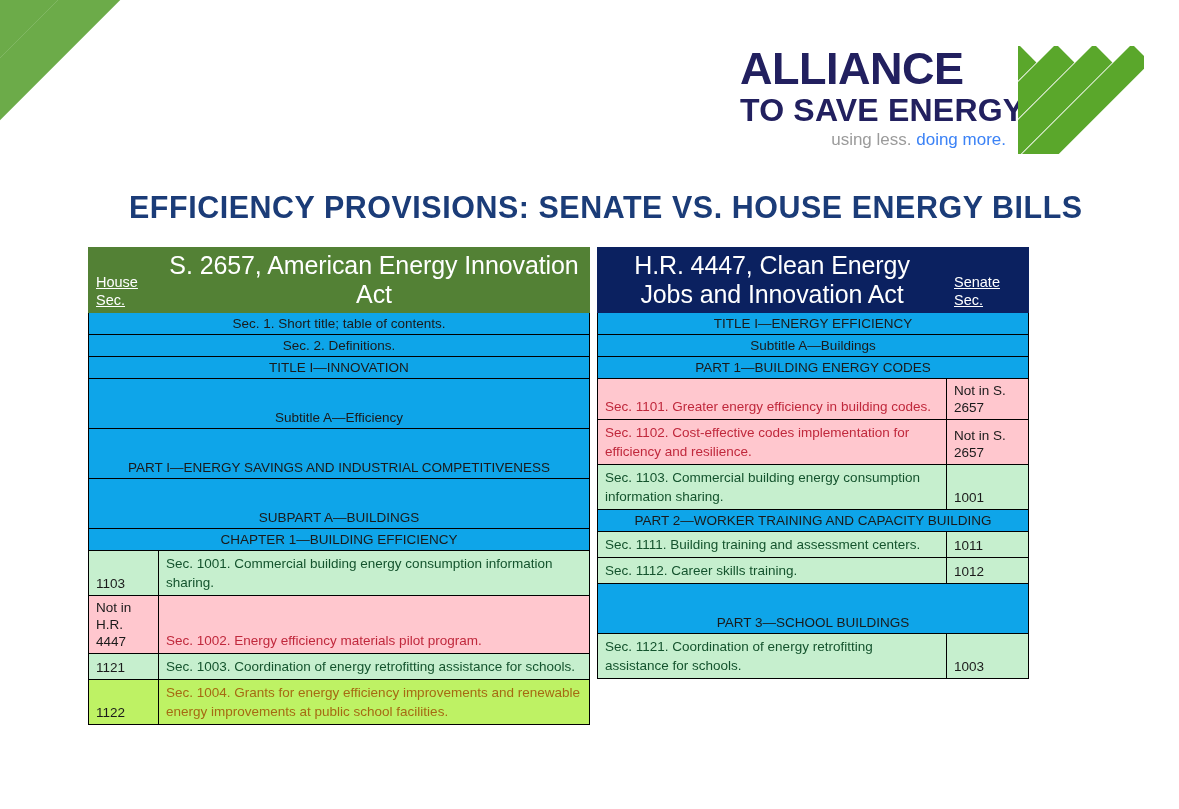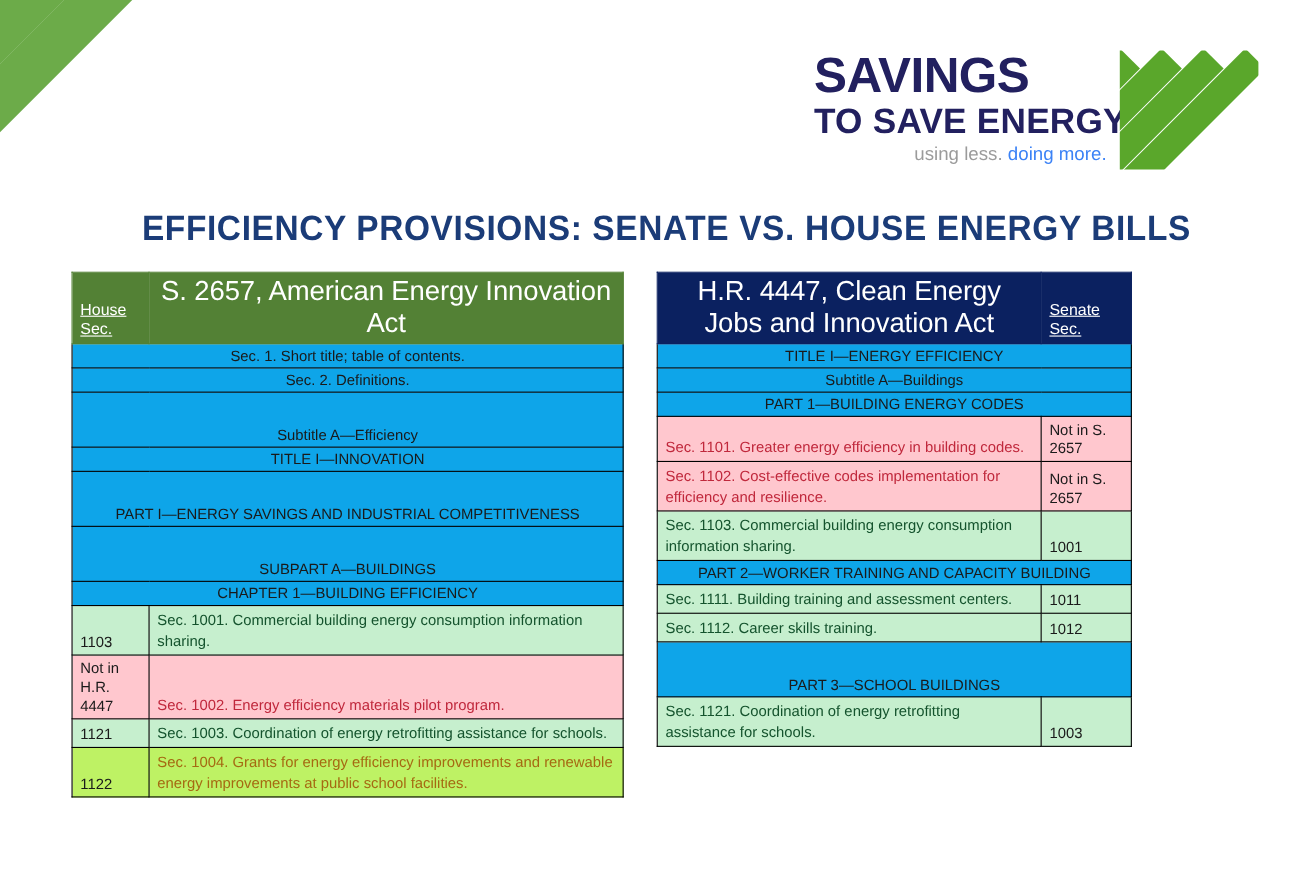--- a/index.html
+++ b/index.html
@@ -106,21 +106,21 @@
   .tables { position: absolute; left: 0; top: 247px; width: 1179px; }
 
   table.bill {
     position: absolute;
     border-collapse: collapse;
     table-layout: fixed;
     font-family: "Liberation Sans", sans-serif;
     font-size: 13.5px;
     color: #1a1a1a;
   }
-  table.left-table  { left: 65px;  width: 502px; }
+  table.left-table  { left: 88px;  width: 502px; }
   table.right-table { left: 597px; width: 432px; }
 
   table.bill td, table.bill th {
     border: 1.5px solid #000;
     padding: 3px 7px;
     vertical-align: bottom;
   }
 
   
   .hdr-green { background: #538135; color: #ffffff; border-color:#538135 !important; }
@@ -172,21 +172,21 @@
 
   <div class="corner-stripes">
 
     <div class="stripe s3"></div>
     <div class="stripe s4"></div>
     <div class="stripe s5"></div>
   </div>
 
   <div class="logo">
     <div class="logo-words">
-      <div class="logo-line1">SAVINGS</div>
+      <div class="logo-line1">ALLIANCE</div>
       <div class="logo-line2">TO SAVE ENERGY</div>
       <div class="logo-tagline"><span>using less. </span><b>doing more.</b></div>
     </div>
     <div class="logo-mark">
 
       <div class="lstripe l3"></div>
       <div class="lstripe l4"></div>
       <div class="lstripe l5"></div>
       <div class="lstripe l6"></div>
     </div>
@@ -205,24 +205,24 @@
             <th class="hdr-green hdr-seccol"><span>House</span><br><span>Sec.</span></th>
             <th class="hdr-green hdr-title">S. 2657, American Energy Innovation Act</th>
           </tr>
           <tr>
             <td colspan="2" class="section-row">Sec. 1. Short title; table of contents.</td>
           </tr>
           <tr>
             <td colspan="2" class="section-row">Sec. 2. Definitions.</td>
           </tr>
           <tr>
+            <td colspan="2" class="section-row">TITLE I—INNOVATION</td>
+          </tr>
+          <tr>
             <td colspan="2" class="section-row tall-1">Subtitle A—Efficiency</td>
-          </tr>
-          <tr>
-            <td colspan="2" class="section-row">TITLE I—INNOVATION</td>
           </tr>
           <tr>
             <td colspan="2" class="section-row tall-1">PART I—ENERGY SAVINGS AND INDUSTRIAL COMPETITIVENESS</td>
           </tr>
           <tr>
             <td colspan="2" class="section-row tall-1">SUBPART A—BUILDINGS</td>
           </tr>
           <tr>
             <td colspan="2" class="section-row">CHAPTER 1—BUILDING EFFICIENCY</td>
           </tr>

